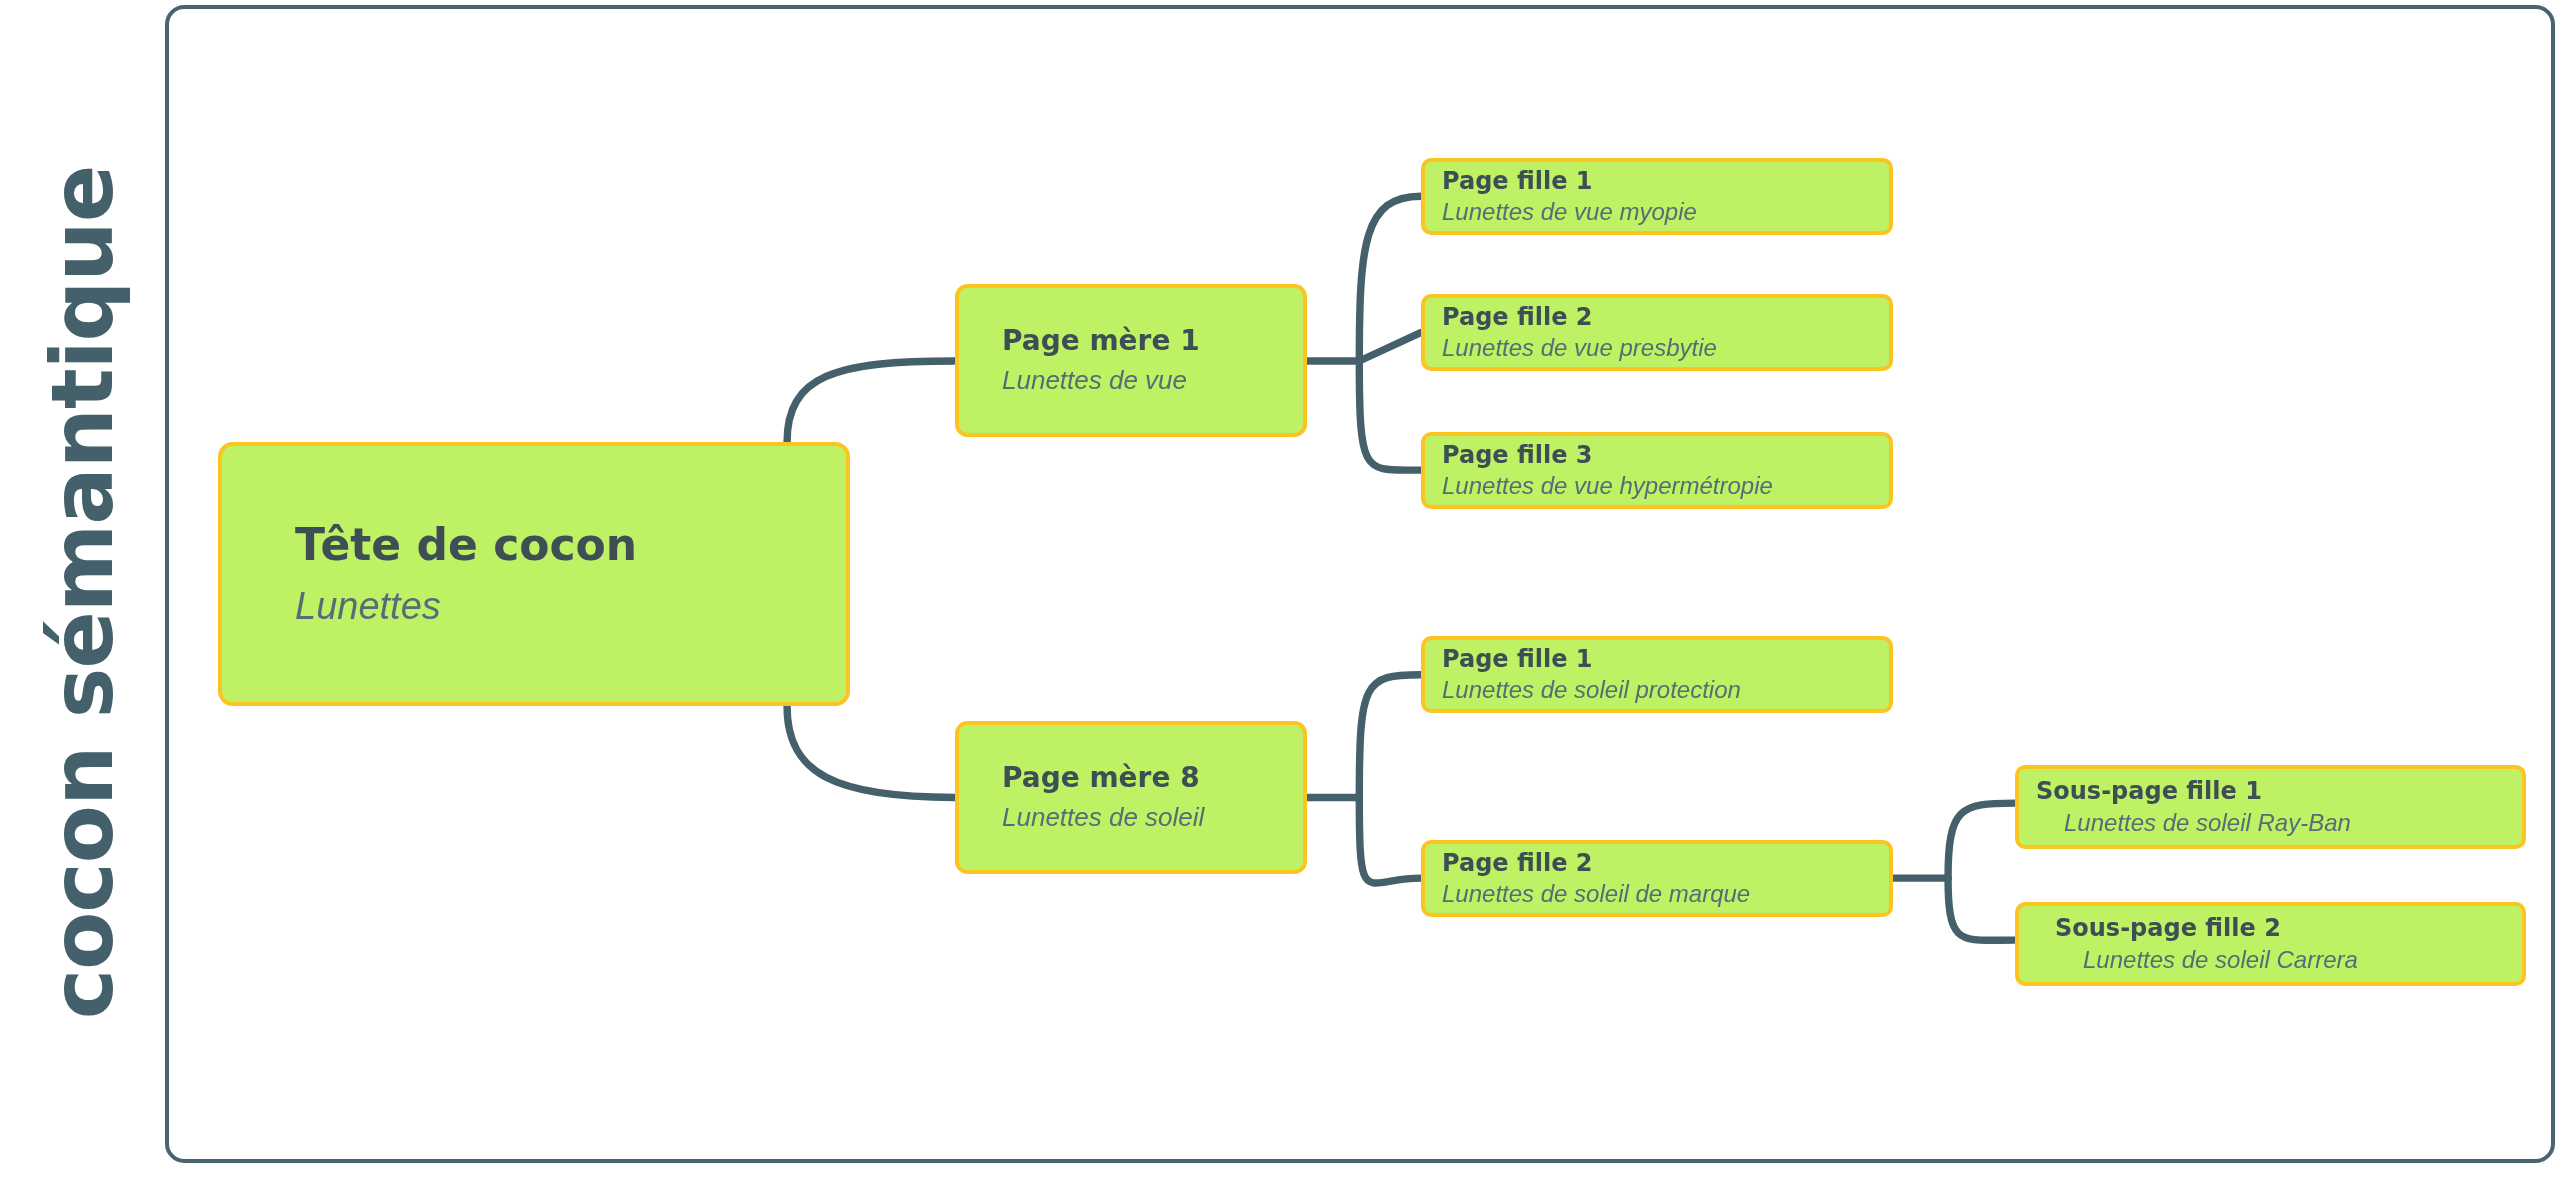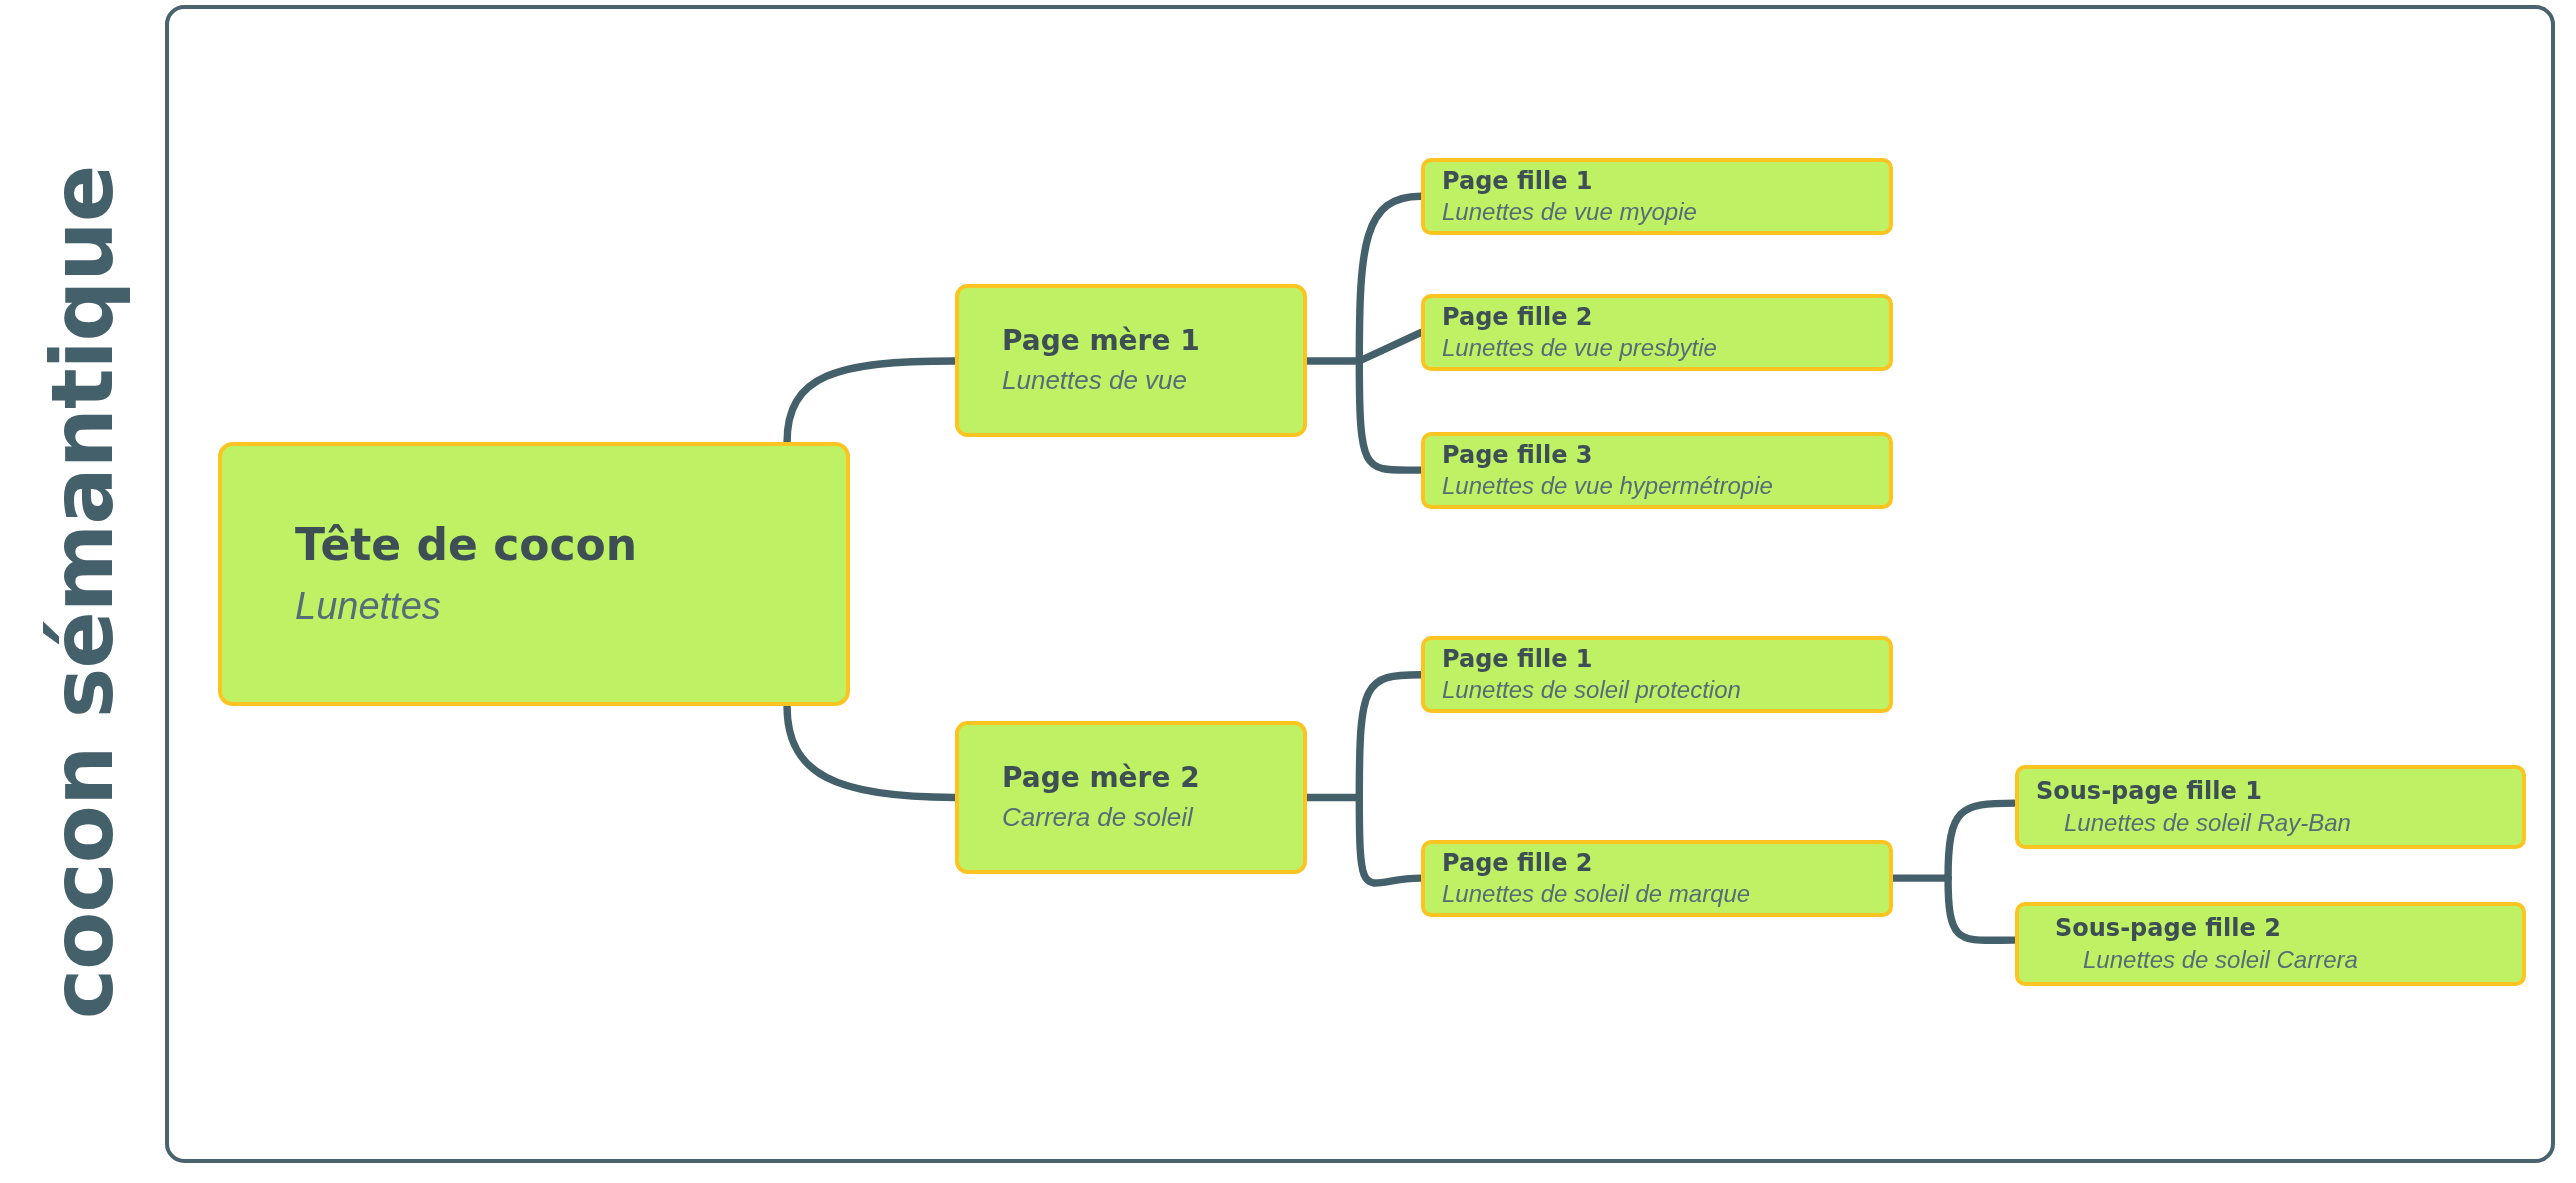--- a/index.html
+++ b/index.html
@@ -188,22 +188,22 @@
     <div class="node-title" style="color: rgb(62, 78, 85);">Tête de cocon</div>
     <div class="node-sub" style="color: rgb(85, 109, 118);">Lunettes</div>
   </div>
 
   <div class="node level1" id="node-parent1" style="border-color: rgb(251, 196, 33);">
     <div class="node-title" style="color: rgb(62, 78, 85);">Page mère 1</div>
     <div class="node-sub" style="color: rgb(85, 109, 118);">Lunettes de vue</div>
   </div>
 
   <div class="node level1" id="node-parent2" style="border-color: rgb(251, 196, 33);">
-    <div class="node-title" style="color: rgb(62, 78, 85);">Page mère 2</div>
-    <div class="node-sub" style="color: rgb(85, 109, 118);">Carrera de soleil</div>
+    <div class="node-title" style="color: rgb(62, 78, 85);">Page mère 8</div>
+    <div class="node-sub" style="color: rgb(85, 109, 118);">Lunettes de soleil</div>
   </div>
 
   <div class="node level2" id="node-c1" style="border-color: rgb(251, 196, 33);">
     <div class="node-title" style="color: rgb(62, 78, 85);">Page fille 1</div>
     <div class="node-sub" style="color: rgb(85, 109, 118);">Lunettes de vue myopie</div>
   </div>
 
   <div class="node level2" id="node-c2" style="border-color: rgb(251, 196, 33);">
     <div class="node-title" style="color: rgb(62, 78, 85);">Page fille 2</div>
     <div class="node-sub" style="color: rgb(85, 109, 118);">Lunettes de vue presbytie</div>

